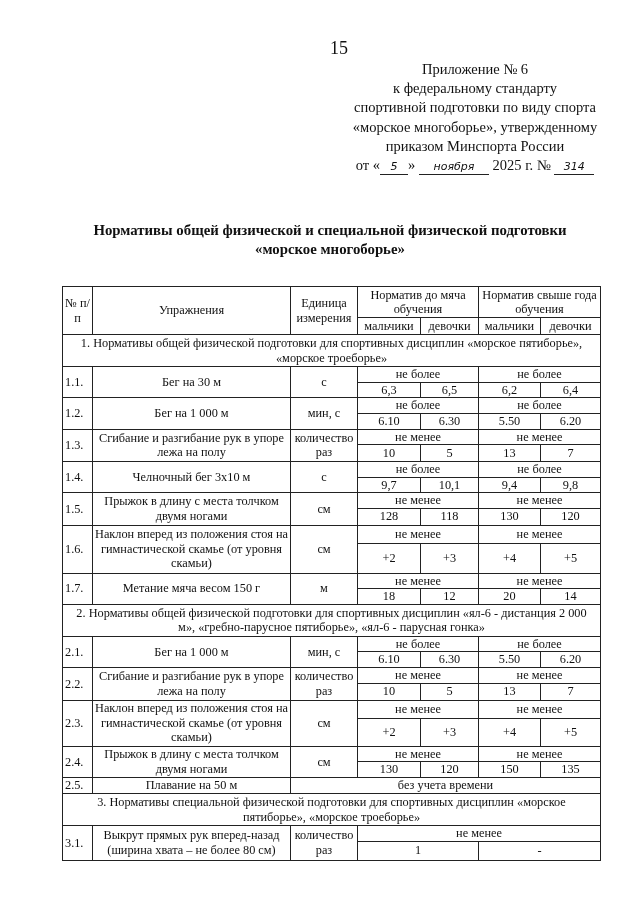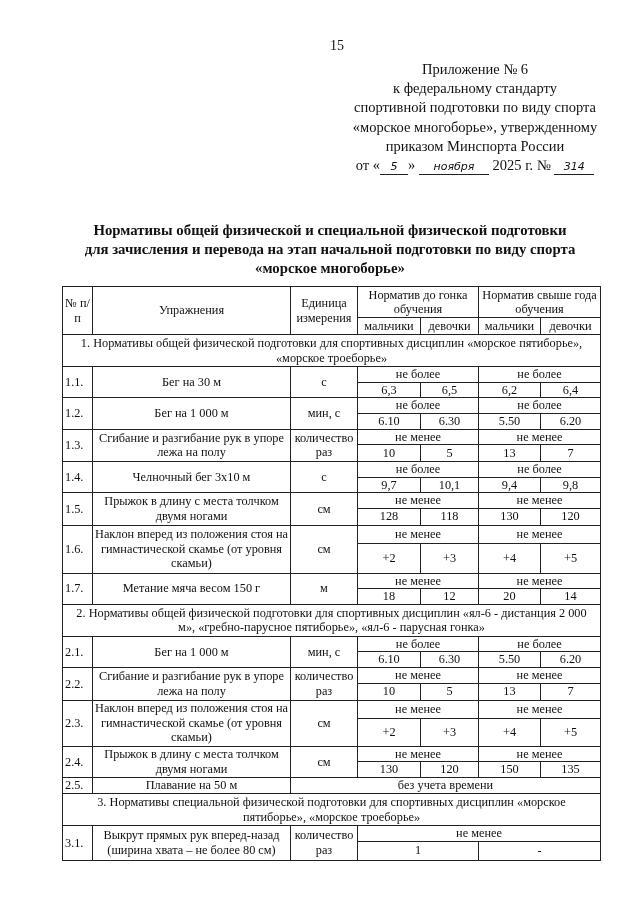--- a/index.html
+++ b/index.html
@@ -2,21 +2,21 @@
 <html><head>
 <meta charset="utf-8">
 <style>
   html, body { margin: 0; padding: 0; background: #ffffff; }
   body {
     width: 640px; height: 905px; position: relative; overflow: hidden;
     font-family: "Liberation Serif", "DejaVu Serif", serif;
     color: #111111;
   }
   .page-number {
-    position: absolute; left: 330px; top: 38px; font-size: 14px;
+    position: absolute; left: 330px; top: 38px; font-size: 18px;
   }
   .appendix {
     position: absolute; left: 340px; top: 60px; width: 270px;
     text-align: center; font-size: 14.5px; line-height: 19.2px;
   }
   .appendix .line { display: block; white-space: nowrap; }
   .hand {
     display: inline-block; border-bottom: 1px solid #222; text-align: center;
     font-family: "DejaVu Sans", sans-serif; font-size: 11px; font-style: italic;
     line-height: 14px; padding: 0 3px;
@@ -51,40 +51,39 @@
   <span class="line">Приложение № 6</span>
   <span class="line">к федеральному стандарту</span>
   <span class="line">спортивной подготовки по виду спорта</span>
   <span class="line">«морское многоборье», утвержденному</span>
   <span class="line">приказом Минспорта России</span>
   <span class="line"><span>от «</span><span class="hand day">5</span><span>»</span> <span class="hand month">ноября</span> <span>2025 г. №</span> <span class="hand num">314</span></span>
 </div>
 
 <div class="doc-title">
   <span class="line">Нормативы общей физической и специальной физической подготовки</span>
-  <span class="line">для зачисления и перевода на этап начальной подготовки по виду спорта</span>
   <span class="line">«морское многоборье»</span>
 </div>
 
 <table class="norms">
   <colgroup>
     <col style="width:30px">
     <col style="width:198px">
     <col style="width:67px">
     <col style="width:63px">
     <col style="width:58px">
     <col style="width:62px">
     <col style="width:60px">
   </colgroup>
   <tbody id="tbody">
     <tr style="height:31px">
       <td rowspan="2">№ п/п</td>
       <td rowspan="2">Упражнения</td>
       <td rowspan="2">Единица измерения</td>
-      <td colspan="2">Норматив до гонка обучения</td>
+      <td colspan="2">Норматив до мяча обучения</td>
       <td colspan="2">Норматив свыше года обучения</td>
     </tr>
     <tr style="height:17px">
       <td>мальчики</td>
       <td>девочки</td>
       <td>мальчики</td>
       <td>девочки</td>
     </tr>
   <tr style="height: 31px;">
         <td colspan="7" class="section-cell">1. Нормативы общей физической подготовки для спортивных дисциплин «морское пятиборье», «морское троеборье»</td>

